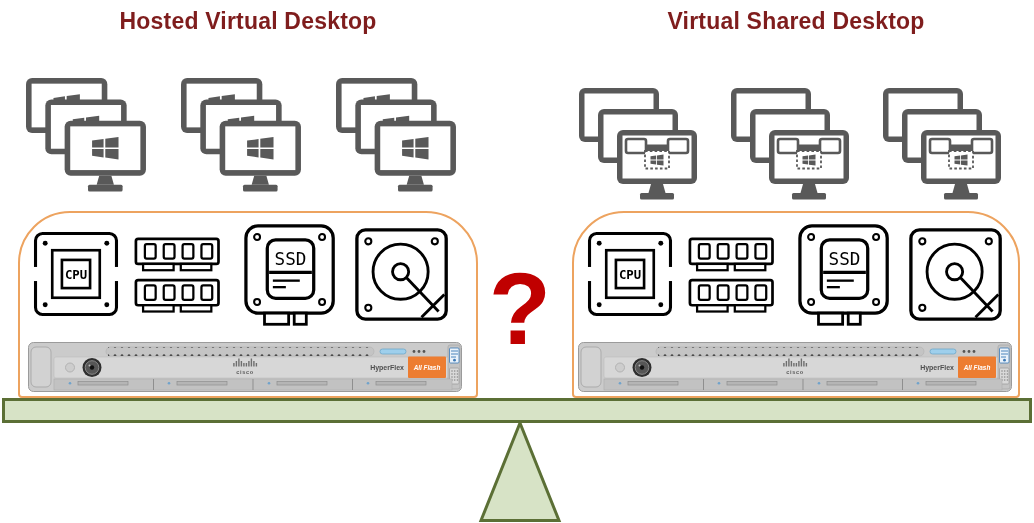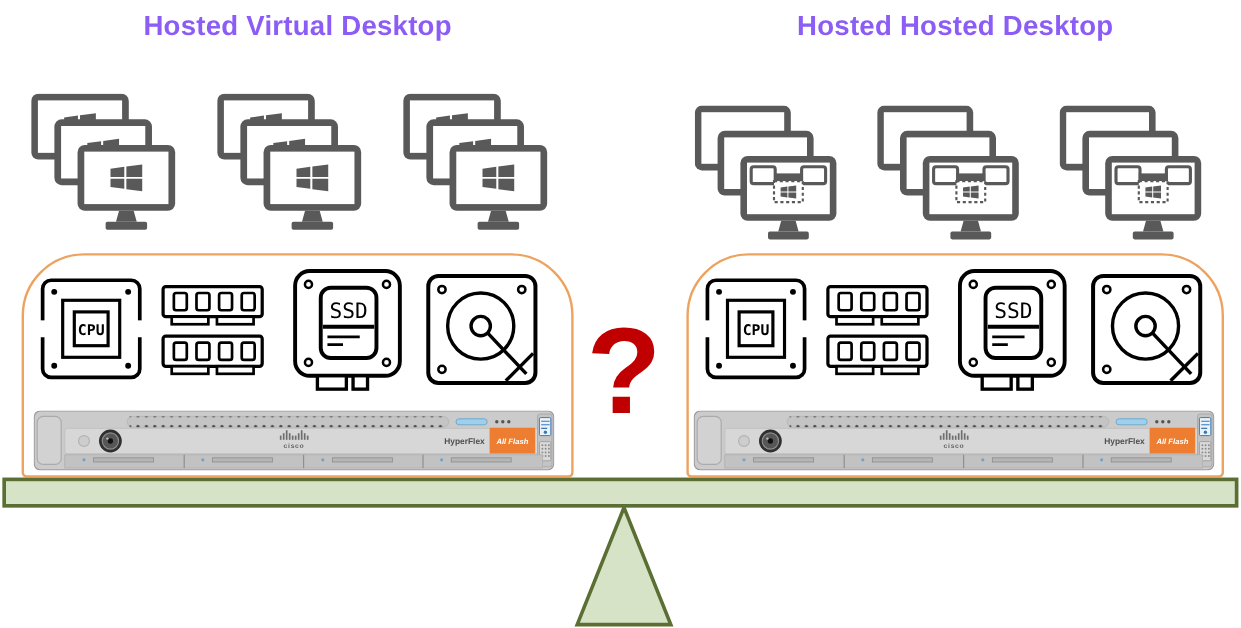--- a/index.html
+++ b/index.html
@@ -1,19 +1,19 @@
 <!DOCTYPE html>
 <html><head>
 <meta charset="utf-8">
 <style>
   html,body{margin:0;padding:0;background:#fff;}
   .stage{position:relative;width:1034px;height:523px;background:#ffffff;
          font-family:"Liberation Sans",sans-serif;overflow:hidden;}
   .abs{position:absolute;}
-  .title{font-weight:bold;font-size:23px;color:#8b5cf6;text-align:center;letter-spacing:.2px;}
+  .title{font-weight:bold;font-size:23px;color:#7f1d1d;text-align:center;letter-spacing:.2px;}
   .container-box{border:2px solid #EDA35F;border-radius:52px 52px 4px 4px;background:#fff;box-sizing:border-box;}
   .qmark{color:#C00000;font-size:102px;font-weight:bold;text-align:center;line-height:1;}
   .plank{background:#D7E3C6;border:3px solid #5B6F35;box-sizing:border-box;}
   svg{display:block;}
 </style>
 </head>
 <body>
 
 <svg width="0" height="0" style="position:absolute">
   <defs>
@@ -184,21 +184,21 @@
         <circle cx="241" cy="41.2" r="1.3"></circle>
           <circle cx="340" cy="41.2" r="1.3"></circle>
       </g>
     </g>
   </defs>
 </svg>
 
 <div class="stage">
 
   <div class="abs title" style="left:18px;top:8px;width:460px;">Hosted Virtual Desktop</div>
-  <div class="abs title" style="left:572px;top:8px;width:448px;">Hosted Hosted Desktop</div>
+  <div class="abs title" style="left:572px;top:8px;width:448px;">Virtual Shared Desktop</div>
 
   <div class="abs container-box" style="left:18px;top:211px;width:460px;height:187px;"></div>
   <div class="abs container-box" style="left:572px;top:211px;width:448px;height:187px;"></div>
 
   <svg class="abs" style="left:26px;top:78px;" width="122" height="114" viewBox="0 0 120 112">
       <use href="#win-stack"></use>
     </svg>
   <svg class="abs" style="left:181px;top:78px;" width="122" height="114" viewBox="0 0 120 112">
       <use href="#win-stack"></use>
     </svg>

